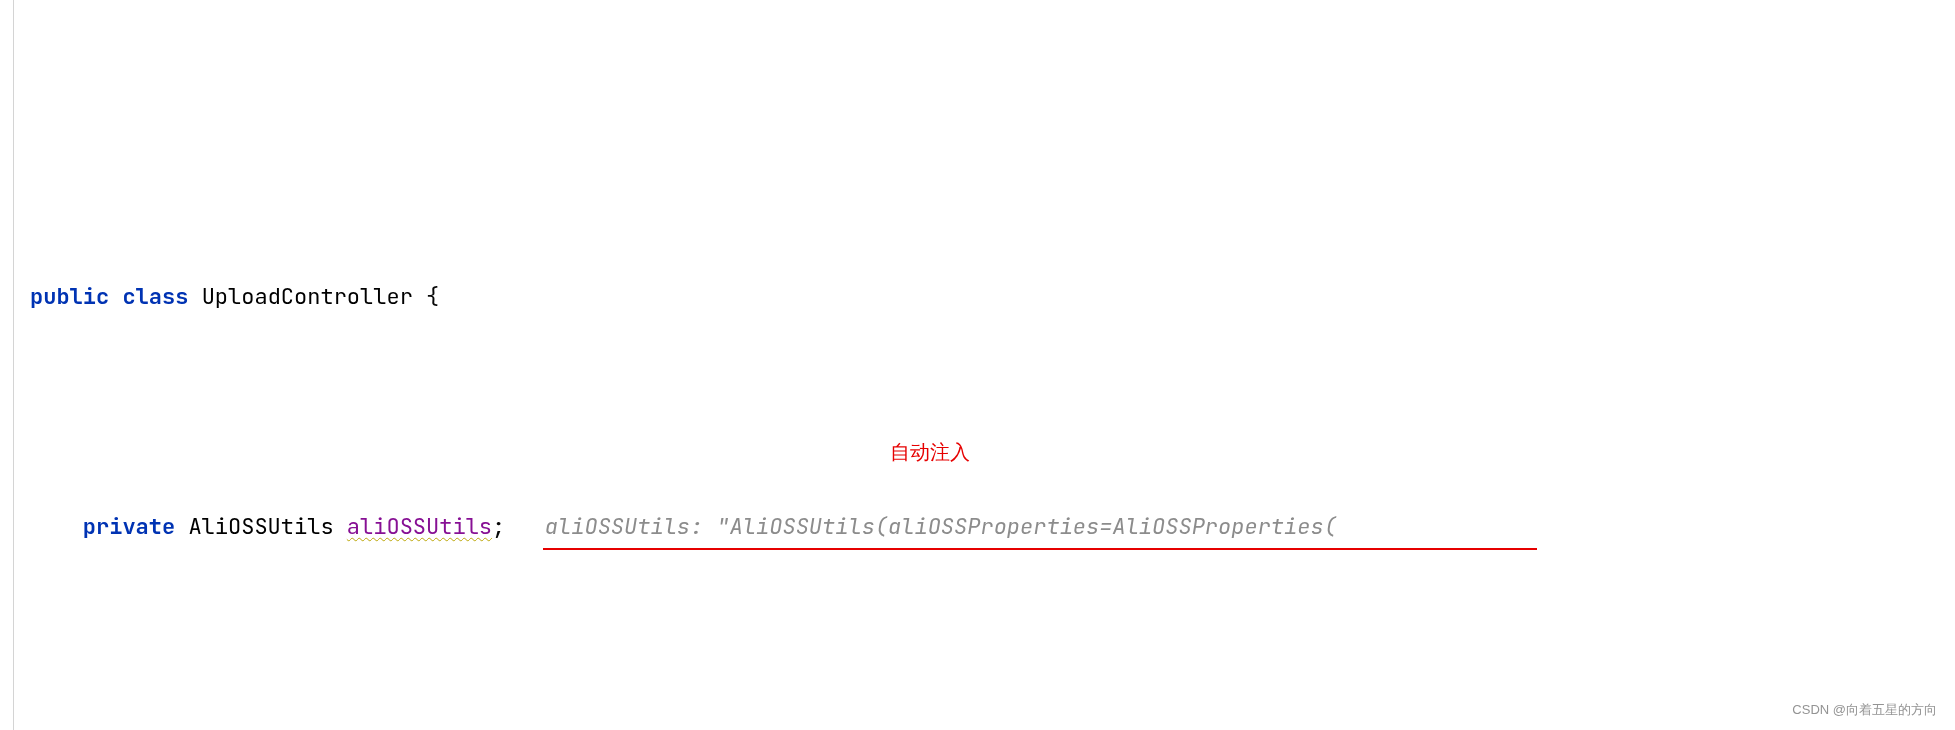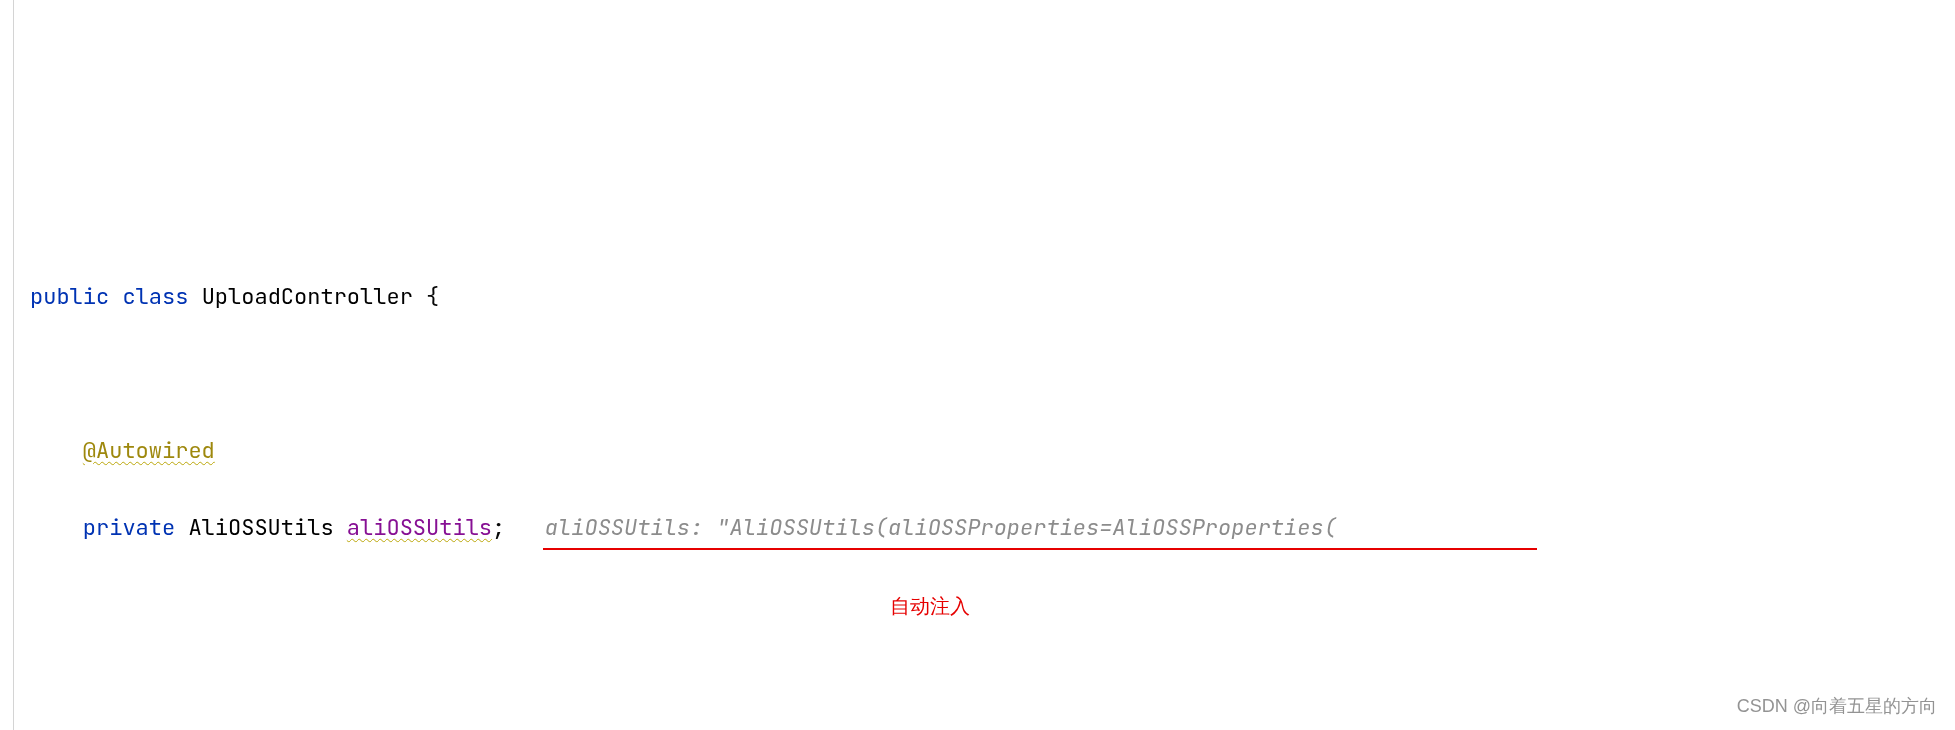--- a/index.html
+++ b/index.html
@@ -25,21 +25,21 @@
       left: 0;
       top: 0;
       bottom: 0;
       width: 14px;
       border-right: 1px solid #d4d4d4;
       background: #ffffff;
     }
     .code-area {
       margin-left: 14px;
     }
-    .keyword { color: #0033B3; }
+    .keyword { color: #0033B3; font-weight: bold; }
     .annotation { color: #9E880D; }
     .identifier { color: #000000; text-align: center; }
     .field-purple { color: #871094; }
     .hint { color: #8C8C8C; font-style: italic; }
     .punct { color: #080808; }
     
     .wavy {
       text-decoration: underline wavy #bba70a;
       text-decoration-thickness: 1px;
       text-underline-offset: 3px;
@@ -64,21 +64,21 @@
       color: #e60000;
       font-style: normal;
       font-size: 20px;
       font-family: sans-serif;
     }
 
     .watermark {
       position: absolute;
       right: 18px;
       bottom: 8px;
-      font-size: 18px;
+      font-size: 13px;
       color: rgba(120,120,120,0.8);
       font-family: sans-serif;
       white-space: nowrap;
     }
     .fade-right {
       position: absolute;
       right: 0; top: 0; bottom: 0;
       width: 20px;
       background: linear-gradient(to right, rgba(255,255,255,0), #fff);
       pointer-events: none;
@@ -87,23 +87,22 @@
 </head>
 <body>
 
 
 
 <div class="gutter"></div>
 
 <div class="code-area">
 <div><span class="keyword">public</span> <span class="keyword">class</span> <span class="identifier">UploadController</span> <span class="punct">{</span></div>
 <div> </div>
-<div>    <span class="annotation wavy">@Autowired</span></div>
+<div style="position:relative;height:38px;"><span class="red-label" style="left:860px;">自动注入</span></div>
 <div>    <span class="keyword">private</span> <span class="identifier">AliOSSUtils</span> <span class="field-purple wavy">aliOSSUtils</span><span class="punct">;</span>   <span class="red-underline-wrap"><span class="hint">aliOSSUtils: "AliOSSUtils(aliOSSProperties=AliOSSProperties(</span><span class="red-underline"></span></span></div>
-<div style="position:relative;height:38px;"><span class="red-label" style="left:860px;">自动注入</span></div>
 
 
 
 
 
 
 
 
 </div>
 

